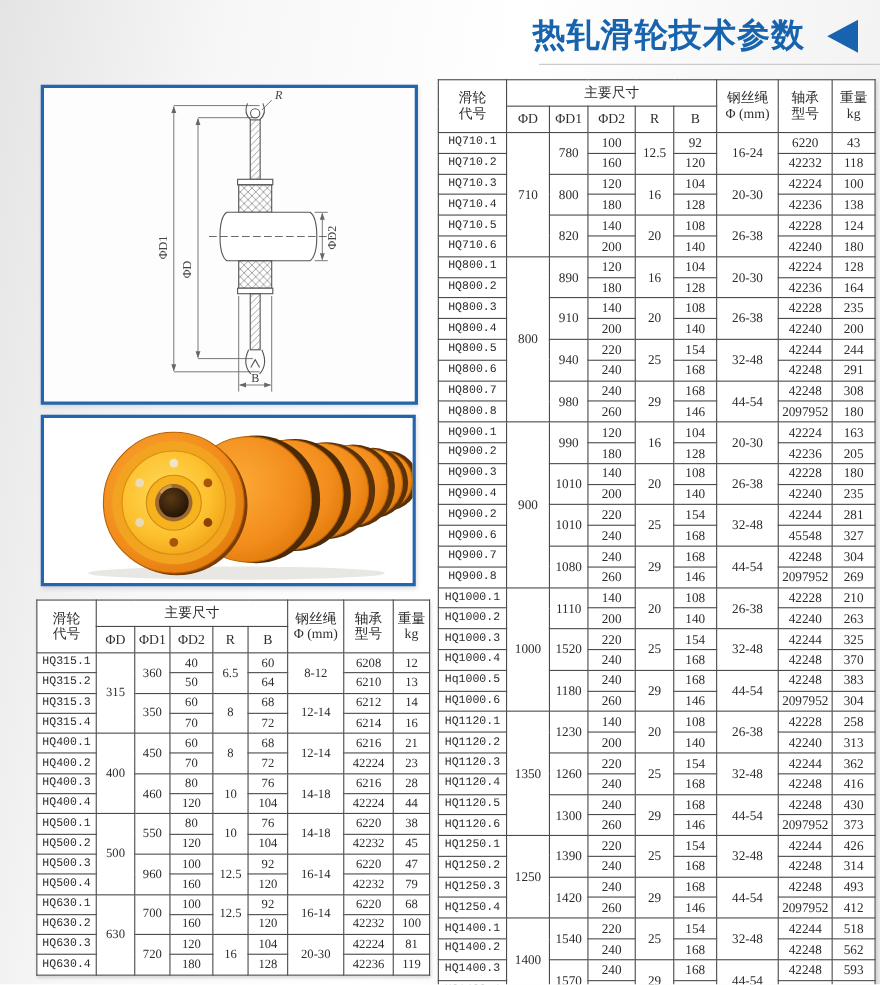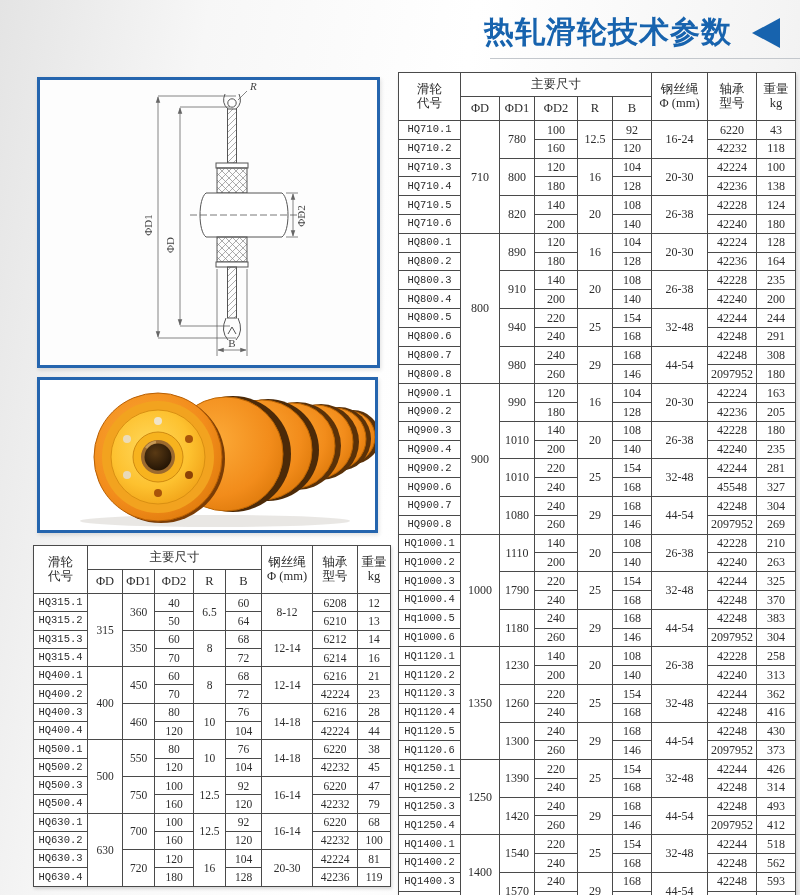--- a/index.html
+++ b/index.html
@@ -281,21 +281,21 @@
         </tr>
         <tr>
           <td class="c-code">HQ500.2</td>
           <td>120</td>
           <td>104</td>
           <td>42232</td>
           <td>45</td>
         </tr>
         <tr>
           <td class="c-code">HQ500.3</td>
-          <td rowspan="2">750</td>
+          <td rowspan="2">960</td>
           <td>100</td>
           <td rowspan="2">12.5</td>
           <td>92</td>
           <td rowspan="2">16-14</td>
           <td>6220</td>
           <td>47</td>
         </tr>
         <tr>
           <td class="c-code">HQ500.4</td>
           <td>160</td>
@@ -573,21 +573,21 @@
         </tr>
         <tr>
           <td class="c-code">HQ1000.2</td>
           <td>200</td>
           <td>140</td>
           <td>42240</td>
           <td>263</td>
         </tr>
         <tr>
           <td class="c-code">HQ1000.3</td>
-          <td rowspan="2">1790</td>
+          <td rowspan="2">1520</td>
           <td>220</td>
           <td rowspan="2">25</td>
           <td>154</td>
           <td rowspan="2">32-48</td>
           <td>42244</td>
           <td>325</td>
         </tr>
         <tr>
           <td class="c-code">HQ1000.4</td>
           <td>240</td>

